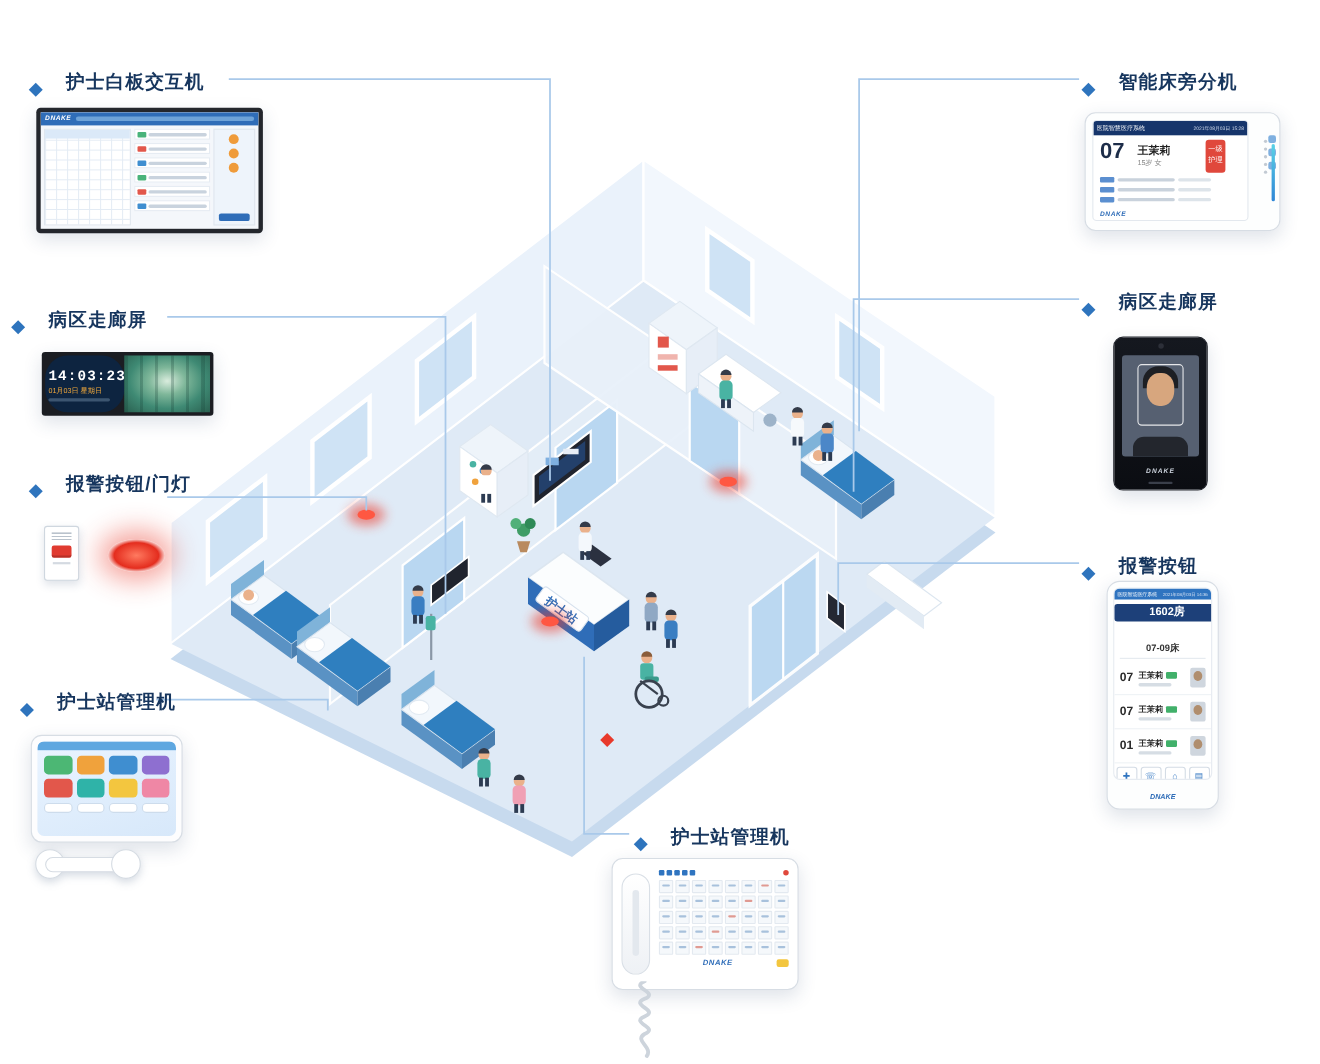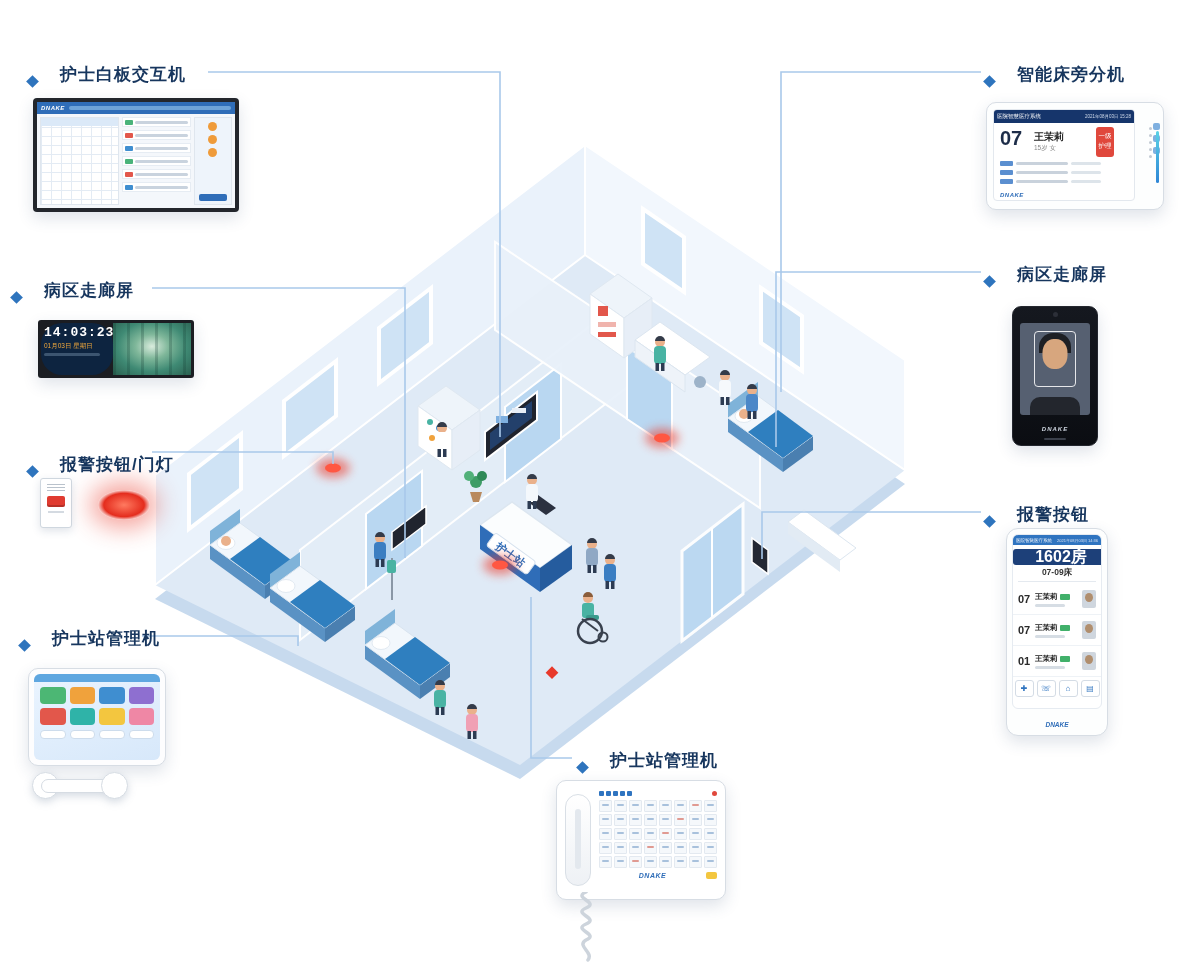--- a/index.html
+++ b/index.html
@@ -28,21 +28,21 @@
   .chip{width:8px;height:5px;border-radius:1px;background:#49b37a;flex:0 0 auto;}
   .wrow:nth-child(3n+2) .chip{background:#e2574b;}
   .wrow:nth-child(3n) .chip{background:#3f8ed0;}
   .wbar{height:3px;background:#c9d3de;border-radius:2px;flex:1;}
   .wb-side{flex:1;background:#eef4fb;border:1px solid #dfe6ee;display:flex;flex-direction:column;align-items:center;gap:4px;padding-top:4px;}
   .wb-ico{width:9px;height:9px;border-radius:50%;background:#ef9b3a;}
   .wb-btn{margin-top:auto;margin-bottom:3px;width:80%;height:7px;background:#2f6db8;border-radius:2px;}
   
   #dev-corridor{left:38px;top:320px;width:150px;height:52px;background:#1b1d22;border-radius:3px;padding:3px;}
   .cor-in{display:flex;width:100%;height:100%;overflow:hidden;}
-  .cor-left{width:44%;background:#0d2440;color:#fff;display:flex;flex-direction:column;padding:2px 3px;gap:2px;border-radius:21px;}
+  .cor-left{width:44%;background:#0d2440;color:#fff;display:flex;flex-direction:column;justify-content:center;padding:2px 3px;gap:2px;border-radius:21px;}
   .cor-time{font-size:13px;font-weight:700;letter-spacing:1px;font-family:"Liberation Mono","DejaVu Sans Mono",monospace;}
   .cor-date{font-size:6.5px;color:#f2a93b;}
   .cor-sub{width:85%;height:3px;background:#3c5570;border-radius:2px;}
   .cor-right{flex:1;background:radial-gradient(ellipse at 50% 45%,#d9ecdd 0%,#7fb79a 30%,#3f8a74 62%,#295f4f 100%);position:relative;}
   .cor-right:before{content:"";position:absolute;inset:0;background:repeating-linear-gradient(90deg,rgba(20,60,50,.25) 0 3px,transparent 3px 14px);}
   
   #dev-alarm{left:40px;top:476px;width:160px;height:60px;}
   .alarm-box{position:absolute;left:0;top:2px;width:30px;height:48px;background:#fff;border:1px solid #cfd7df;border-radius:3px;box-shadow:0 3px 8px rgba(40,70,110,.15);}
   .alarm-spk{margin:5px auto 0;width:18px;height:8px;background:repeating-linear-gradient(#b9c2cc 0 1px,transparent 1px 3px);}
   .alarm-btn{margin:4px auto 0;width:18px;height:11px;background:#e03b30;border-radius:2px;box-shadow:inset 0 -2px 0 rgba(0,0,0,.18);}
@@ -91,22 +91,22 @@
   .ac-face{position:absolute;left:50%;top:16px;transform:translateX(-50%);width:25px;height:30px;background:#d7a67e;border-radius:45%;}
   .ac-sho{position:absolute;left:50%;bottom:0;transform:translateX(-50%);width:50px;height:18px;background:#23262d;border-radius:10px 10px 0 0;}
   .ac-frame{position:absolute;left:50%;top:8px;transform:translateX(-50%);width:40px;height:54px;border:1.5px solid rgba(255,255,255,.85);border-radius:4px;}
   .ac-brand{position:absolute;left:0;right:0;bottom:13px;text-align:center;color:#cfd6e0;font-size:6px;font-weight:700;font-style:italic;letter-spacing:1px;}
   .ac-bar{position:absolute;left:50%;bottom:5px;transform:translateX(-50%);width:22px;height:2px;background:#3a3f4a;border-radius:2px;}
   
   #dev-doorunit{left:1006px;top:528px;width:100px;height:206px;background:#fdfefe;border:1px solid #d7dde4;border-radius:12px;}
   .du-screen{position:absolute;left:5px;top:5px;right:5px;bottom:26px;border:1px solid #e6ebf1;border-radius:6px;overflow:hidden;background:#fff;}
   .du-head{height:10px;background:#2f74c0;display:flex;align-items:center;justify-content:space-between;padding:0 3px;}
   .du-head .l{color:#fff;font-size:4.5px;} .du-head .r{color:#d7e2f2;font-size:4px;}
-  .du-room{margin:4px auto 0;width:96px;height:16px;background:#1d4079;border-radius:3px;color:#fff;font-size:16px;font-weight:700;text-align:center;line-height:16px;}
-  .du-beds{margin-top:2px;text-align:center;font-size:8.5px;font-weight:700;color:#333;}
+  .du-room{margin:4px auto 0;width:96px;height:16px;background:#1d4079;border-radius:3px;color:#fff;font-size:10px;font-weight:700;text-align:center;line-height:16px;}
+  .du-beds{margin-top:19px;text-align:center;font-size:8.5px;font-weight:700;color:#333;}
   .du-hr{margin:2px 5px;border-top:1px solid #e4e9ef;}
   .du-row{display:flex;align-items:center;gap:3px;height:30px;padding:0 5px;border-bottom:1px solid #eef2f6;}
   .du-no{font-size:11px;font-weight:700;color:#2a2a2a;width:14px;}
   .du-mid{flex:1;display:flex;flex-direction:column;gap:2px;}
   .du-nline{display:flex;align-items:center;gap:2px;}
   .du-name{font-size:7.5px;font-weight:700;color:#222;}
   .du-gtag{width:10px;height:6px;background:#41b06a;border-radius:1px;}
   .du-bars{width:30px;height:3px;background:#d6dde4;border-radius:2px;}
   .du-photo{width:14px;height:18px;background:#cfd6de;border-radius:2px;position:relative;}
   .du-photo:before{content:"";position:absolute;left:50%;top:3px;transform:translateX(-50%);width:8px;height:9px;border-radius:50%;background:#b08e6e;}
@@ -301,21 +301,21 @@
   </svg>
 
   <div class="callout" style="left:28px;top:63px">
     <span class="dia"></span>
     <span class="clabel">护士白板交互机</span>
   </div>
   <div class="callout" style="left:12px;top:279px">
     <span class="dia"></span>
     <span class="clabel">病区走廊屏</span>
   </div>
-  <div class="callout" style="left:28px;top:453px">
+  <div class="callout" style="left:28px;top:428px">
     <span class="dia"></span>
     <span class="clabel">报警按钮/门灯</span>
   </div>
   <div class="callout" style="left:20px;top:627px">
     <span class="dia"></span>
     <span class="clabel">护士站管理机</span>
   </div>
   <div class="callout" style="left:985px;top:63px">
     <span class="dia"></span>
     <span class="clabel">智能床旁分机</span>

